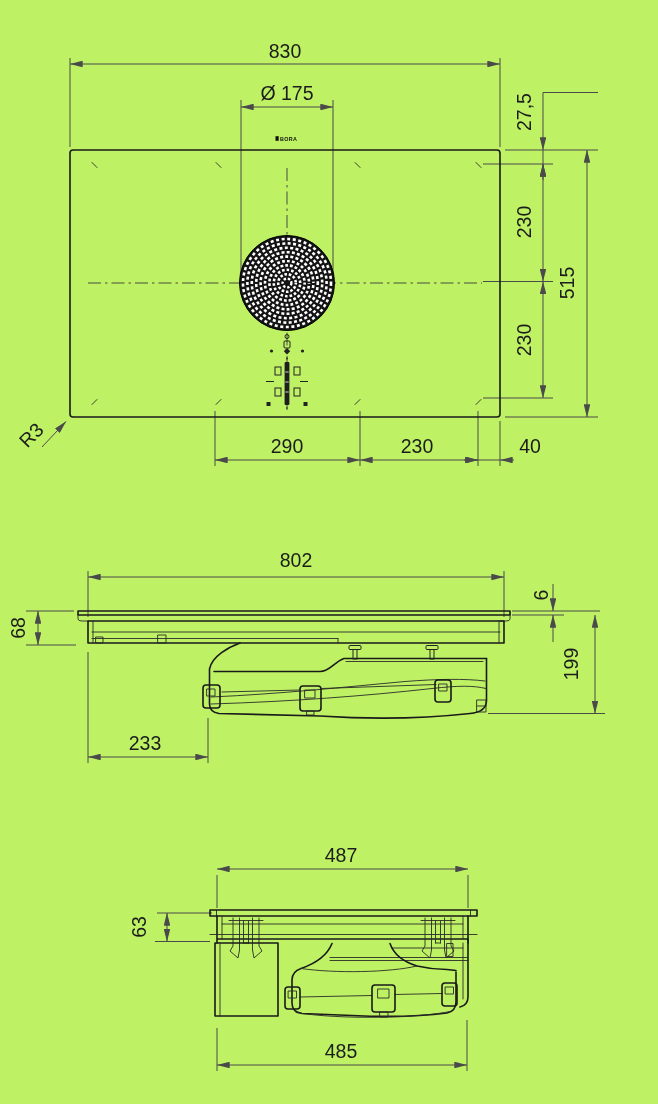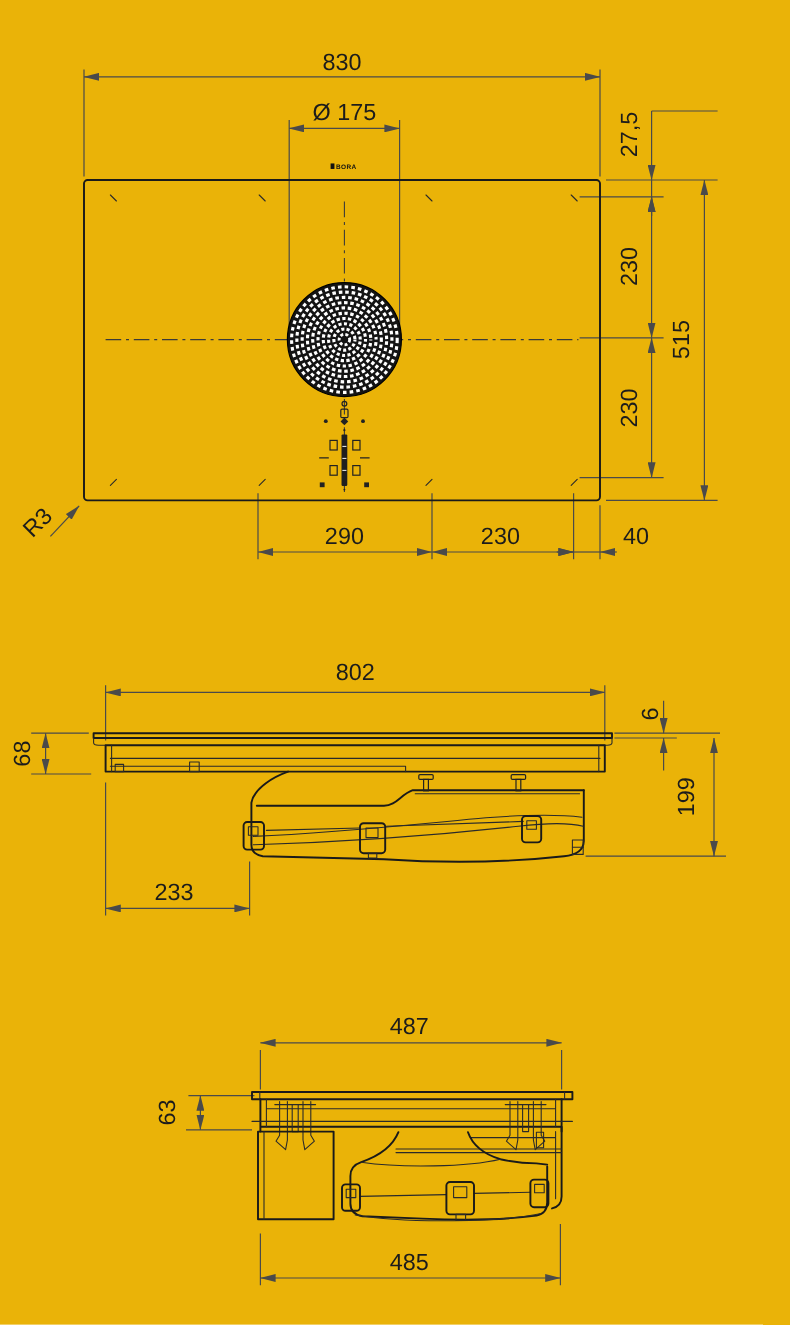--- a/index.html
+++ b/index.html
@@ -1,16 +1,16 @@
 <!DOCTYPE html>
 <html><head>
 <meta charset="utf-8">
 <style>
   html,body{margin:0;padding:0;background:#ffffff;}
-  .stage{position:relative;width:658px;height:1104px;background:#eab308;overflow:hidden;}
+  .stage{position:relative;width:658px;height:1104px;background:#bef264;overflow:hidden;}
   svg{display:block;}
   .obj{stroke:#1a1a1a;fill:none;stroke-width:1.6;stroke-linejoin:round;stroke-linecap:round;}
   .objthin{stroke:#2a2a2a;fill:none;stroke-width:0.9;stroke-linejoin:round;stroke-linecap:round;}
   .dim{stroke:#4a4a4a;fill:none;stroke-width:1;}
   .ctr{stroke:#3a3a3a;fill:none;stroke-width:0.9;stroke-dasharray:13 4 2.5 4;}
   .dimtxt{font-family:"Liberation Sans",sans-serif;font-size:19.5px;fill:#1c1c1c;}
   .logotxt{font-family:"Liberation Sans",sans-serif;font-size:5.4px;font-weight:bold;fill:#111;letter-spacing:.3px;}
   .perf{stroke:#ffffff;fill:none;}
   .panel{stroke:#222;fill:none;stroke-width:1;}
 </style>

